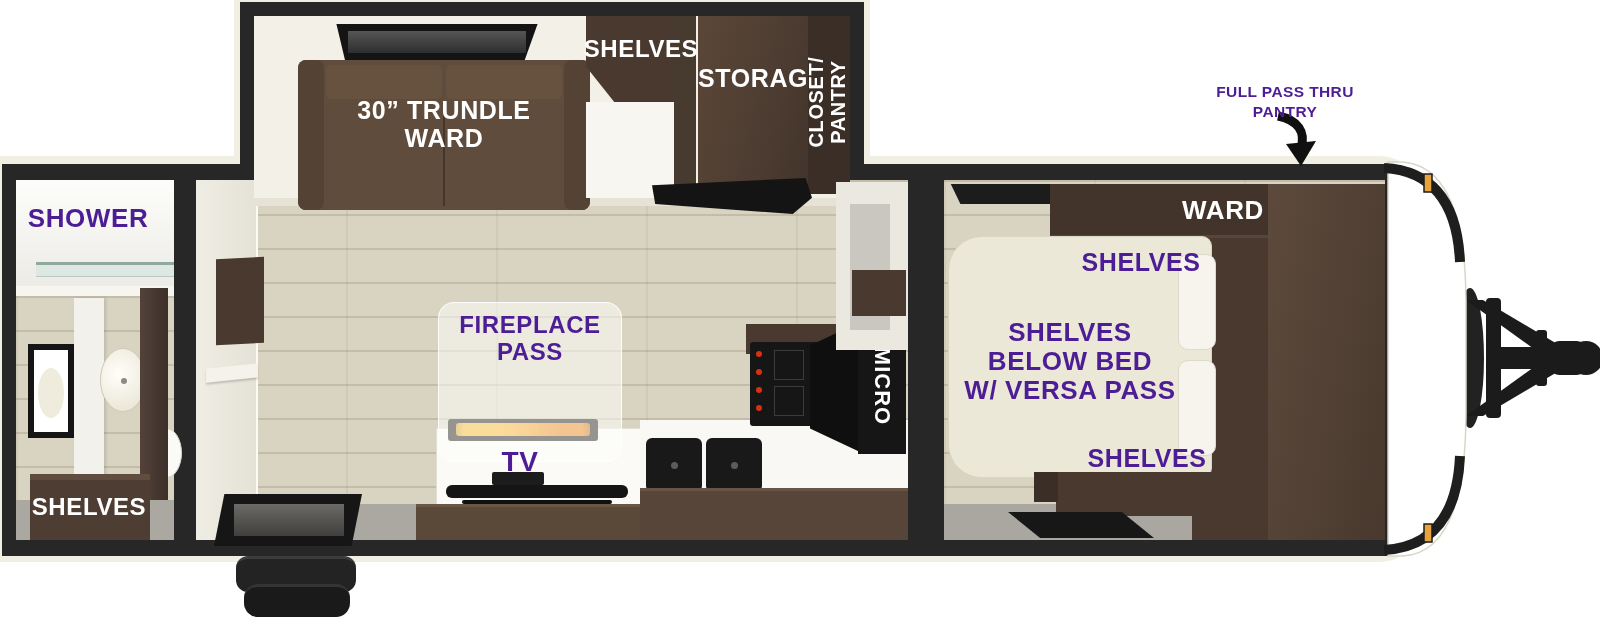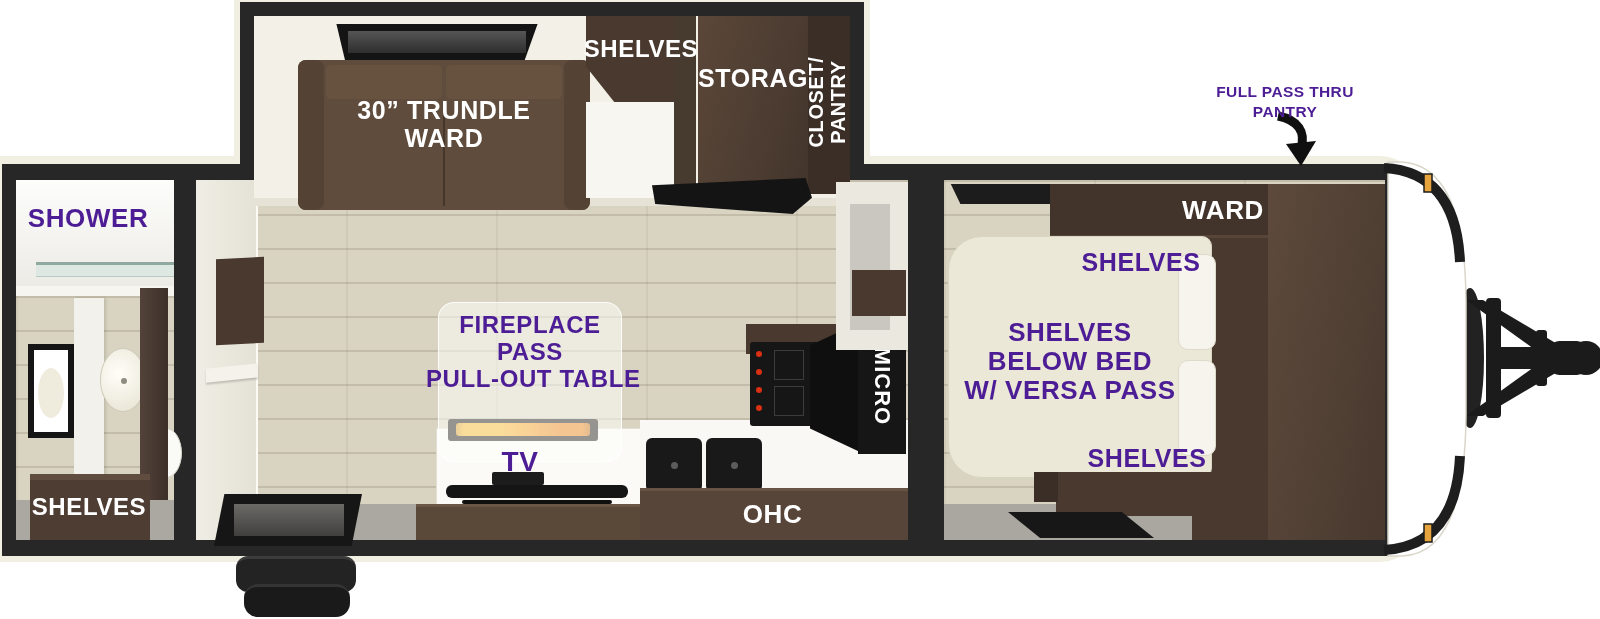--- a/index.html
+++ b/index.html
@@ -85,37 +85,35 @@
   <div style="left:448px;top:419px;width:150px;height:22px;background:#191511;border-radius:3px;">
      <div style="left:8px;top:4px;width:134px;height:13px;border-radius:3px;background:
         radial-gradient(circle at 20% 50%, #f7b428 0 18%, rgba(0,0,0,0) 55%),
         radial-gradient(circle at 50% 40%, #f0931b 0 22%, rgba(0,0,0,0) 60%),
         radial-gradient(circle at 80% 55%, #e87f12 0 18%, rgba(0,0,0,0) 55%),#241b12;"></div>
   </div>
   <div style="left:438px;top:302px;width:184px;height:160px;background:rgba(253,253,250,.55);border:1px solid rgba(255,255,255,.85);border-radius:16px;"></div>
   <div class="lbl dark" style="left:426px;top:312px;width:208px;font-size:24px;line-height:1.12;">
      <span>FIREPLACE</span><br>
      <span>PASS</span><br>
-     <span>PULL-OUT TABLE</span>
   </div>
   <div class="lbl dark" style="left:460px;top:446px;width:120px;font-size:28px;">TV</div>
   <div style="left:492px;top:472px;width:52px;height:13px;background:#1c1c1c;border-radius:2px;"></div>
   <div style="left:446px;top:485px;width:182px;height:13px;background:#151515;border-radius:6px;"></div>
   <div style="left:462px;top:500px;width:150px;height:4px;background:#101010;border-radius:2px;"></div>
   <div style="left:416px;top:504px;width:232px;height:36px;background:#5a4839;border-top:3px solid #6a564516;border-top:3px solid #6a5645;"></div>
 
   <div style="left:640px;top:420px;width:268px;height:90px;background:#f9f8f4;"></div>
   <div style="left:646px;top:438px;width:56px;height:54px;background:#191919;border-radius:6px;">
      <div style="left:25px;top:24px;width:7px;height:7px;border-radius:50%;background:#5c5c5c;"></div>
   </div>
   <div style="left:706px;top:438px;width:56px;height:54px;background:#191919;border-radius:6px;">
      <div style="left:25px;top:24px;width:7px;height:7px;border-radius:50%;background:#5c5c5c;"></div>
   </div>
   <div style="left:640px;top:488px;width:268px;height:52px;background:#57453a;border-top:3px solid #68544416;border-top:3px solid #685444;"></div>
-  <div class="lbl light" style="left:700px;top:500px;width:145px;font-size:26px;">OHC</div>
   <div style="left:746px;top:324px;width:112px;height:30px;background:#4a392e;"></div>
   <div style="left:750px;top:342px;width:84px;height:84px;background:#161616;border-radius:3px;">
      <div style="left:6px;top:9px;width:6px;height:6px;border-radius:50%;background:#d92f12;box-shadow:0 18px #d92f12,0 36px #d92f12,0 54px #d92f12;"></div>
      <div style="left:24px;top:8px;width:30px;height:30px;border:1px solid #3c3c3c;"></div>
      <div style="left:24px;top:44px;width:30px;height:30px;border:1px solid #3c3c3c;"></div>
   </div>
   <div style="left:810px;top:322px;width:50px;height:130px;background:#0f0f0f;clip-path:polygon(0 18%,100% 0,100% 100%,0 82%);"></div>
   <div style="left:858px;top:318px;width:48px;height:136px;background:#161616;"></div>
   <div class="lbl light" style="left:812px;top:374px;width:140px;height:24px;font-size:22px;letter-spacing:1px;transform:rotate(90deg);">MICRO</div>
 

